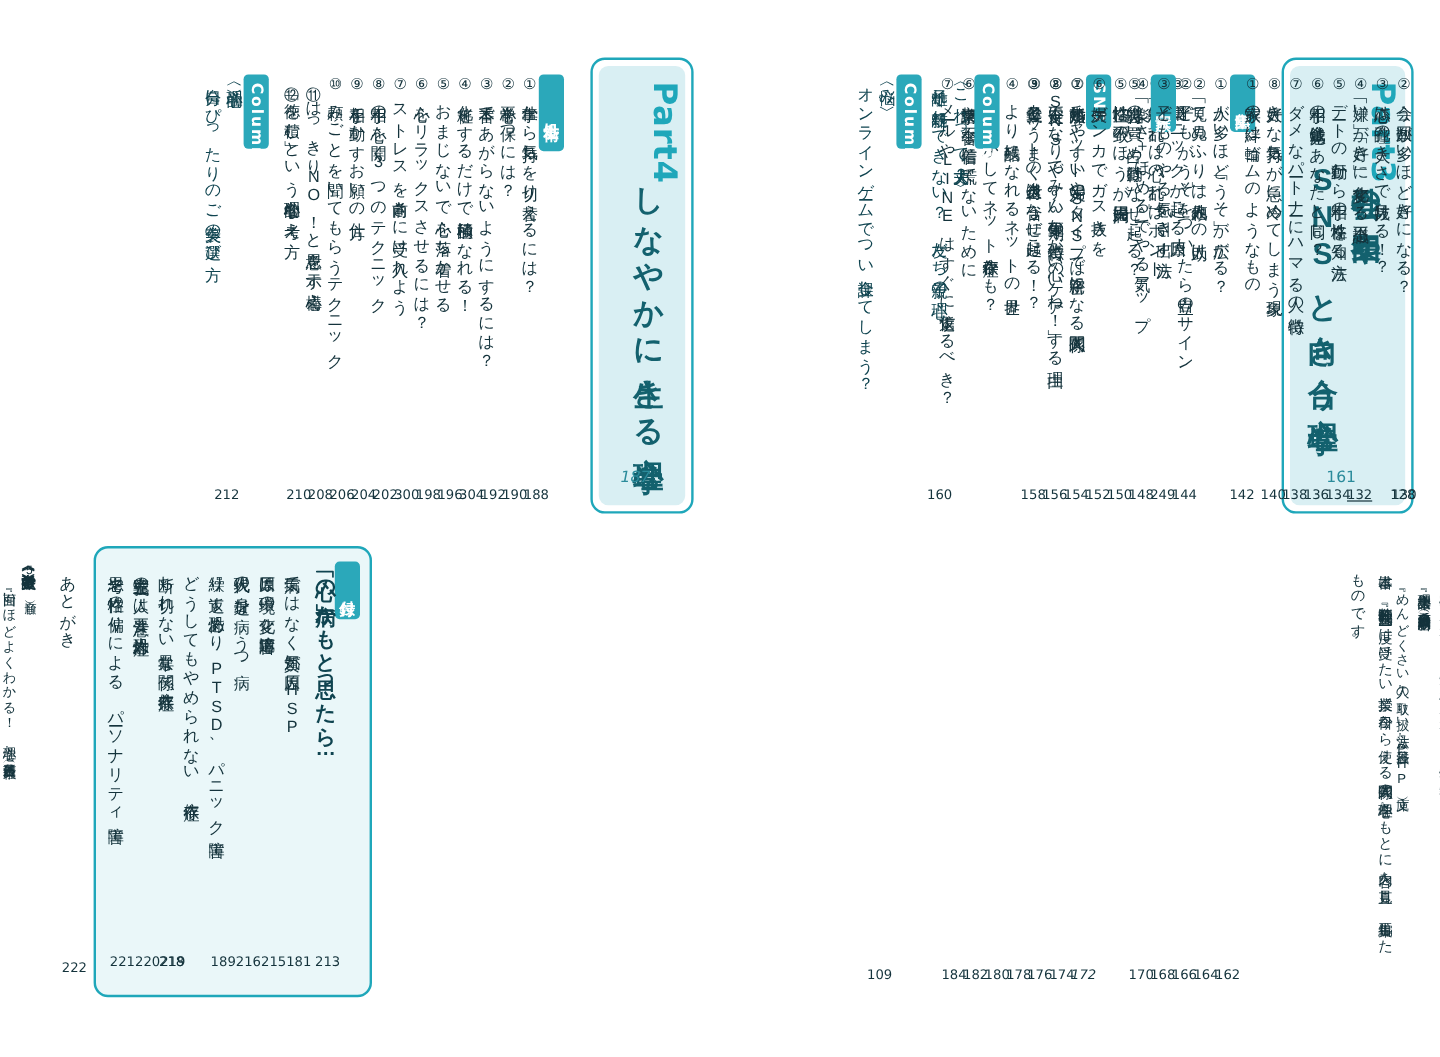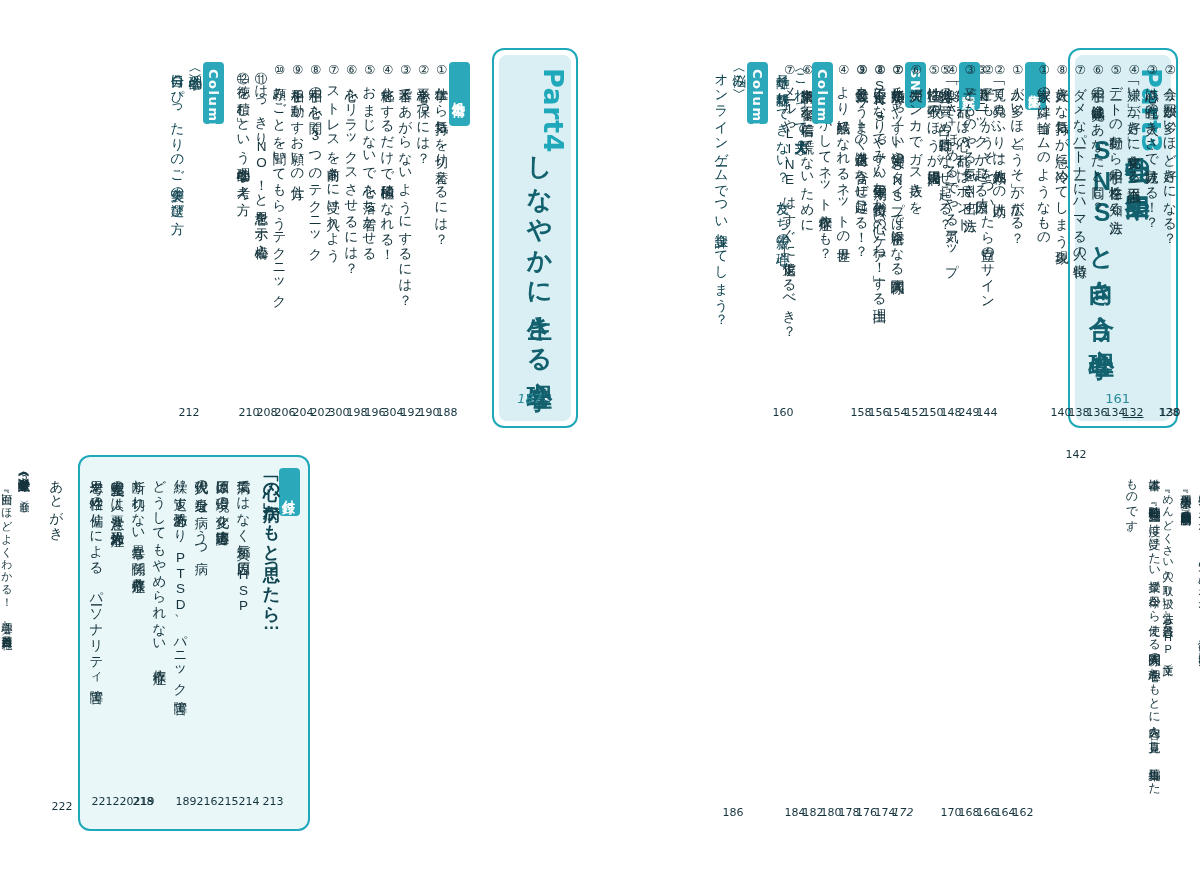--- a/index.html
+++ b/index.html
@@ -226,21 +226,21 @@
       <div class="entry col-label" style="right:416px; top:64px;">自分にぴったりのご褒美の選び方</div>
       <div class="pagenum" style="right:398px; top:406px;">212</div>
 
       <div class="appendix-box" style="right:290px; top:455px; width:232px; height:376px;"></div>
 
       <div class="tag" style="right:300px; top:468px; width:21px; height:48px;">付録</div>
       <div class="entry" style="right:320px; top:470px; font-size:17px; font-weight:bold; color:#0f4450;">「心の病」かもと思ったら…</div>
       <div class="pagenum" style="right:314px; top:795px;">213</div>
 
       <div class="entry" style="right:350px; top:470px;">病気ではなく気質が原因　HSP</div>
-      <div class="pagenum" style="right:338px; top:795px;">214</div>
+      <div class="pagenum" style="right:338px; top:795px;">181</div>
 
       <div class="entry" style="right:371px; top:470px;">原因は環境の変化　適応障害</div>
       <div class="pagenum" style="right:359px; top:795px;">215</div>
 
       <div class="entry" style="right:392px; top:470px;">現代人の身近な病　うつ病</div>
       <div class="pagenum" style="right:380px; top:795px;">216</div>
 
       <div class="entry" style="right:413px; top:470px;">繰り返す恐怖あり　PTSD、パニック障害</div>
       <div class="pagenum" style="right:401px; top:795px;">189</div>
 
@@ -340,21 +340,21 @@
       <div class="pagenum" style="right:374px; top:806px;">182</div>
 
       <div class="entry" style="right:404px;">
         <span class="num">⑦</span><span>メールやLINEはすぐに返信するべき？</span>
       </div>
       <div class="pagenum" style="right:392px; top:806px;">184</div>
 
       <div class="tag latin" style="right:432px; top:62px; width:21px; height:62px;">Column</div>
       <div class="entry col-label" style="right:454px; top:64px;">〈悩み〉</div>
       <div class="entry col-label" style="right:472px; top:64px;">オンラインゲームでつい課金してしまう？</div>
-      <div class="pagenum" style="right:454px; top:806px;">186</div>
+      <div class="pagenum" style="right:454px; top:806px;">109</div>
 
     </div>
   </div>
 
   <div>
     <div class="tag" style="position:absolute; left:959px; top:62px; width:21px; height:48px;">家族</div>
 
     <div class="entry" style="left:1163px;">
       <span class="num">②</span><span>会う回数が多いほど好きになる？</span>
     </div>
@@ -386,21 +386,21 @@
     <div class="pagenum" style="left:1066px; top:406px;">138</div>
 
     <div class="entry" style="left:1055px;">
       <span class="num">⑧</span><span>大好きな気持ちが急に冷めてしまう現象</span>
     </div>
     <div class="pagenum" style="left:1048px; top:406px;">140</div>
 
     <div class="entry" style="left:1037px;">
       <span class="num">①</span><span>家族の絆は輪ゴムのようなもの</span>
     </div>
-    <div class="pagenum" style="left:1063px; top:406px;margin-top:42px;">142</div>
+    <div class="pagenum" style="left:1022px; top:406px;">142</div>
 
     <div class="entry" style="left:981px;">
       <span class="num">②</span><span>子どもがうそをついたら自立のサイン</span>
     </div>
     <div class="pagenum" style="left:974px; top:406px;">144</div>
 
     <div class="entry" style="left:963px;">
       <span class="num">③</span><span>子どものやる気を引き出す方法</span>
     </div>
     <div class="pagenum" style="left:956px; top:406px;">249</div>

